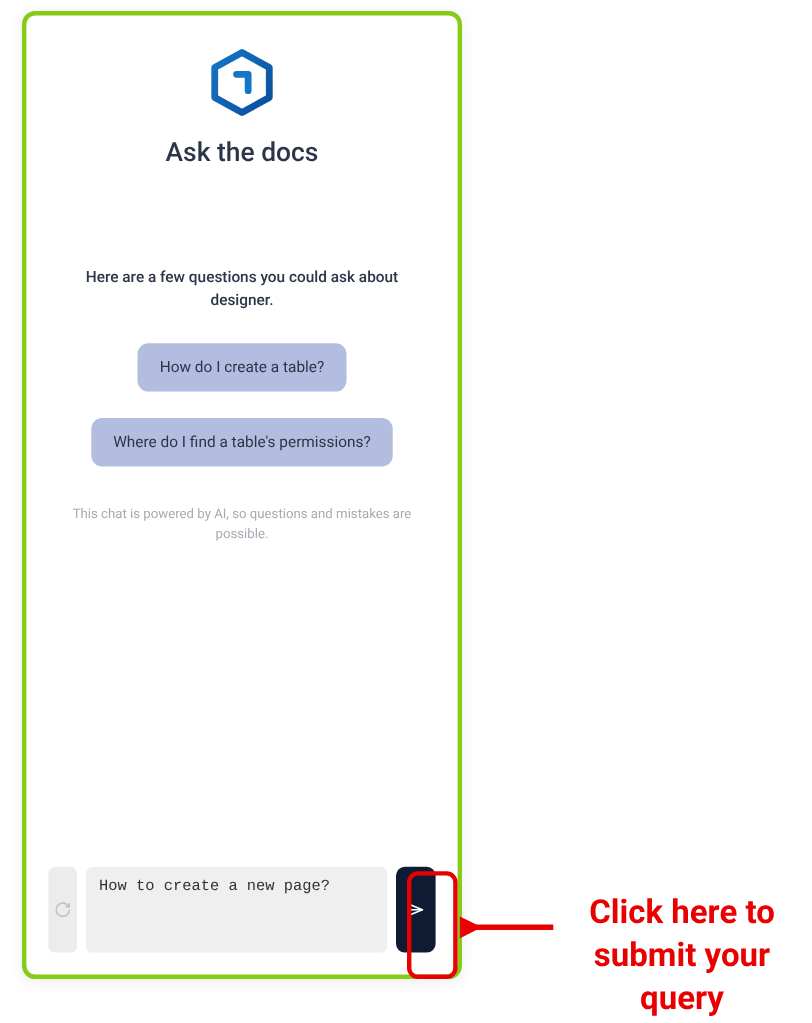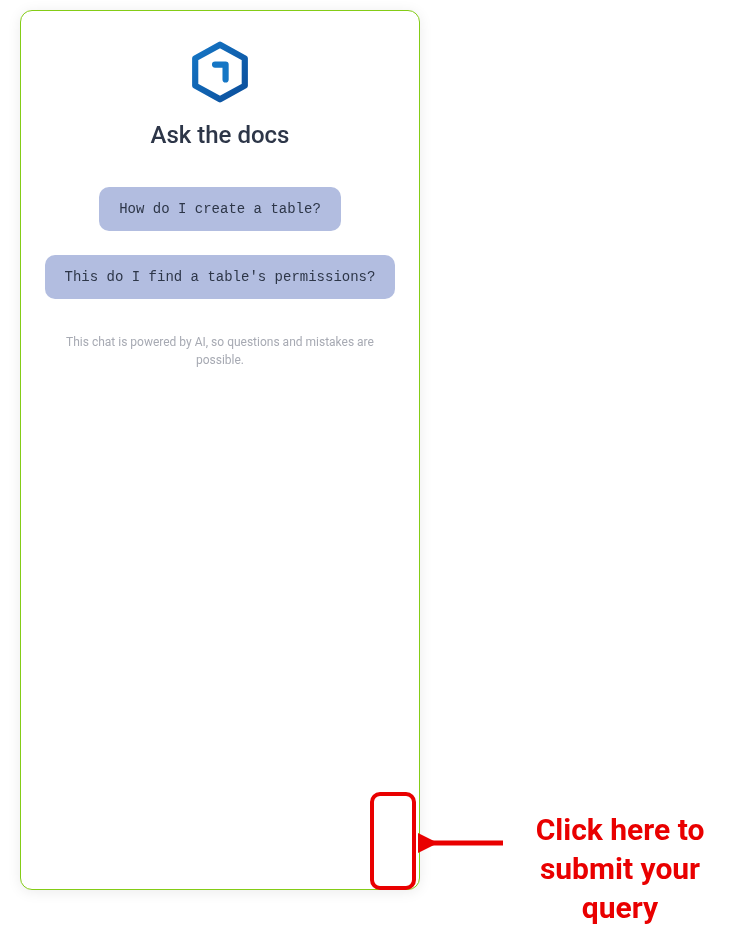--- a/index.html
+++ b/index.html
@@ -12,21 +12,21 @@
   }
   .panel {
     position: absolute;
     left: 20px;
     top: 10px;
     width: 400px;
     height: 880px;
     background: #fff;
     border-radius: 12px;
     box-shadow: 0 2px 14px rgba(0,0,0,0.08);
-    border: 1px solid #84cc16;
+    border: 4px solid #84cc16;
     display: flex;
     flex-direction: column;
     padding: 30px 20px 20px 20px;
   }
   .logo-area {
     display: flex;
     flex-direction: column;
     align-items: center;
     margin-bottom: 10px;
   }
@@ -55,21 +55,20 @@
     margin-top: 28px;
   }
   .suggestion-pill {
     background: #b2bde0;
     color: #2d3648;
     font-size: 14px;
     padding: 14px 20px;
     border-radius: 10px;
     cursor: pointer;
     text-align: center;
-    font-family: Liberation Mono, monospace;
   }
   .disclaimer {
     font-size: 12px;
     color: #a7aab3;
     text-align: center;
     margin-top: 34px;
     line-height: 1.5;
     padding: 0 10px;
   }
   .spacer { flex: 1; }
@@ -153,30 +152,46 @@
           <stop offset="0%" stop-color="#1576c5"></stop>
           <stop offset="100%" stop-color="#0b4e9b"></stop>
         </linearGradient>
       </defs>
       <polygon points="50,6 90,28 90,72 50,94 10,72 10,28" fill="none" stroke="url(#g1)" stroke-width="10" stroke-linejoin="round"></polygon>
       <path d="M 43 38 L 43 62 L 60 62" fill="none" stroke="#1576c5" stroke-width="10" stroke-linecap="round" stroke-linejoin="round" transform="rotate(180 51 50)"></path>
     </svg>
     <div class="title">Ask the docs</div>
   </div>
 
+  <div class="intro">Here are a few questions you could ask about designer.</div>
 
   <div class="suggestions">
     <div class="suggestion-pill">How do I create a table?</div>
-    <div class="suggestion-pill">This do I find a table's permissions?</div>
+    <div class="suggestion-pill">Where do I find a table's permissions?</div>
   </div>
 
   <div class="disclaimer">This chat is powered by AI, so questions and mistakes are possible.</div>
 
   <div class="spacer"></div>
 
+  <div class="input-row">
+    <div class="reload-btn">
+      <svg width="16" height="16" viewBox="0 0 24 24" fill="none" stroke="currentColor" stroke-width="2">
+        <path d="M21 12a9 9 0 1 1-3-6.7L21 8"></path>
+        <polyline points="21 3 21 8 16 8"></polyline>
+      </svg>
+    </div>
+    <textarea class="input-box" style="">How to create a new page?</textarea>
+    <div class="send-btn">
+      <svg width="18" height="18" viewBox="0 0 24 24" fill="none" stroke="currentColor" stroke-width="2" stroke-linejoin="round" stroke-linecap="round">
+        <line x1="3" y1="12" x2="20" y2="12"></line>
+        <polyline points="3 5 20 12 3 19 6 12 3 5"></polyline>
+      </svg>
+    </div>
+  </div>
 </div>
 
 <div class="send-highlight"></div>
 
 <svg class="arrow" width="90" height="30">
   <defs>
     <marker id="arrowhead" markerWidth="8" markerHeight="8" refX="2" refY="4" orient="auto">
       <polygon points="8 0, 0 4, 8 8" fill="#e90000"></polygon>
     </marker>
   </defs>

